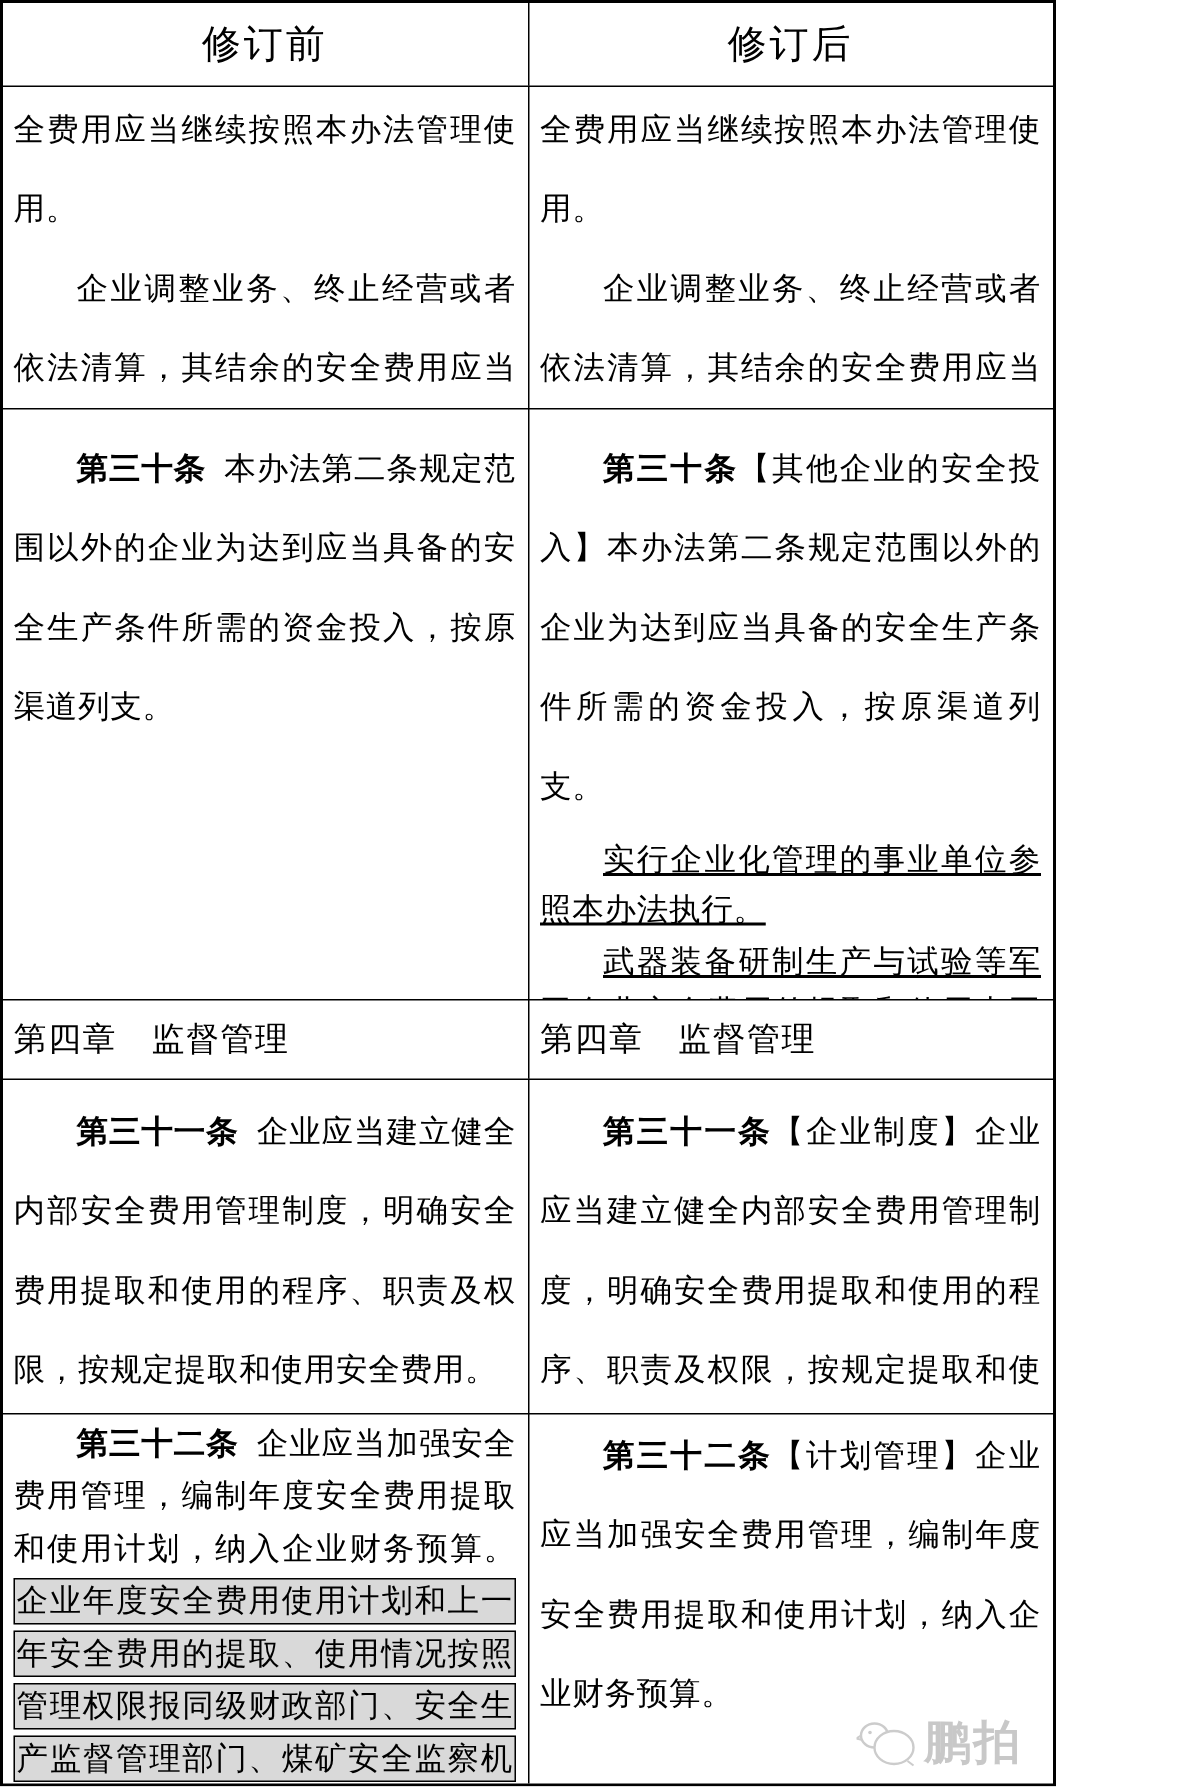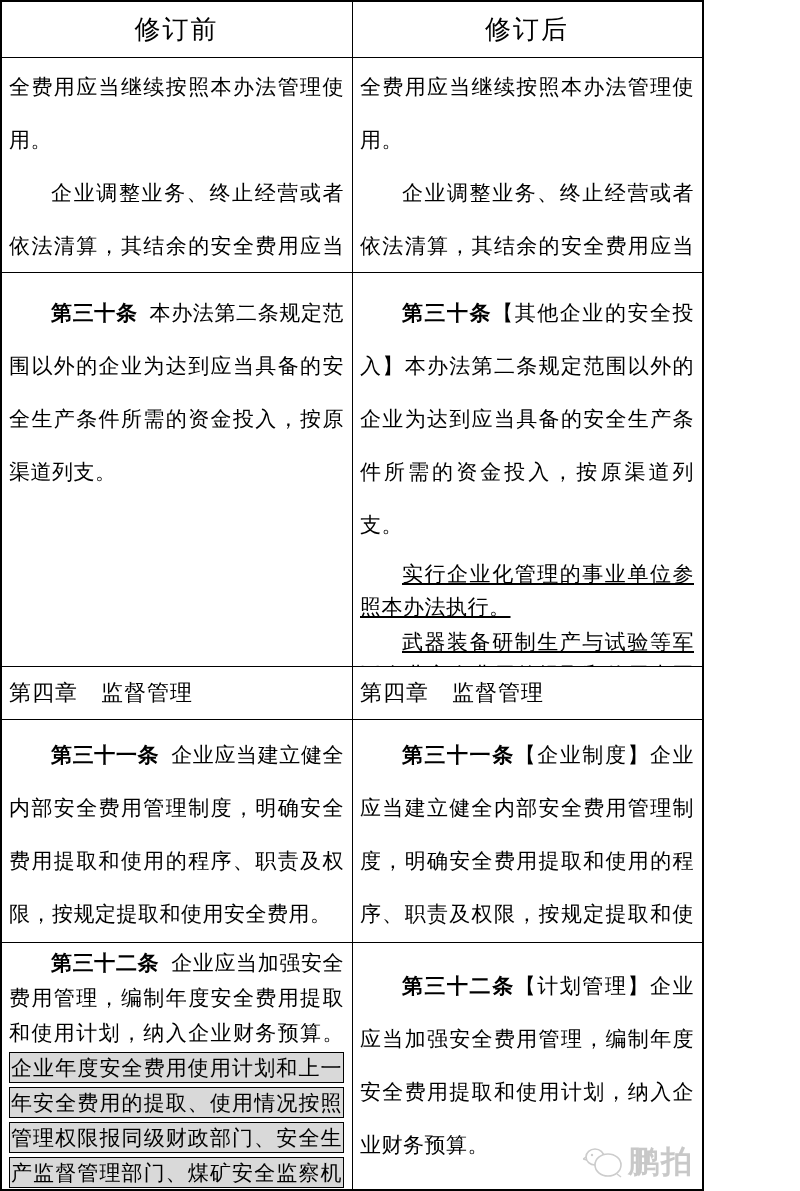--- a/index.html
+++ b/index.html
@@ -50,40 +50,40 @@
   .para {
     margin: 0;
     text-align: justify;
     word-break: break-all;
   }
   .loose { font-size: 21px; line-height: 53px; letter-spacing: 0.5px; }
   .tight { font-size: 21px; line-height: 33px; letter-spacing: 0.5px; text-decoration: underline; }
   .mid   { font-size: 21px; line-height: 35px; letter-spacing: 0.5px; }
   .indent { text-indent: 42px; }
   .pt2 { padding-top: 2px; }
-  .pt4 { padding-top: 16px; }
+  .pt4 { padding-top: 1px; }
   .pt5 { padding-top: 13px; }
   .pt8 { padding-top: 8px; }
   .gap2 { margin-top: 2px; }
   .gap6 { margin-top: 6px; }
 
   .art-num { font-weight: bold; }
   .art-num.sp { margin-right: 12px; }
 
   .highlight {
     background: var(--highlight-bg, #d9d9d9);
     border: 1px solid var(--border-color, #000);
     padding: 3px 1px;
     box-decoration-break: clone;
     -webkit-box-decoration-break: clone;
   }
 
   .watermark {
     position: absolute;
-    right: 10px;
+    right: 22px;
     bottom: 8px;
     display: flex;
     align-items: center;
     gap: 3px;
     color: var(--watermark-color, #c8c8c8);
     font-size: 31px;
     font-weight: bold;
     letter-spacing: 2px;
     user-select: none;
   }

